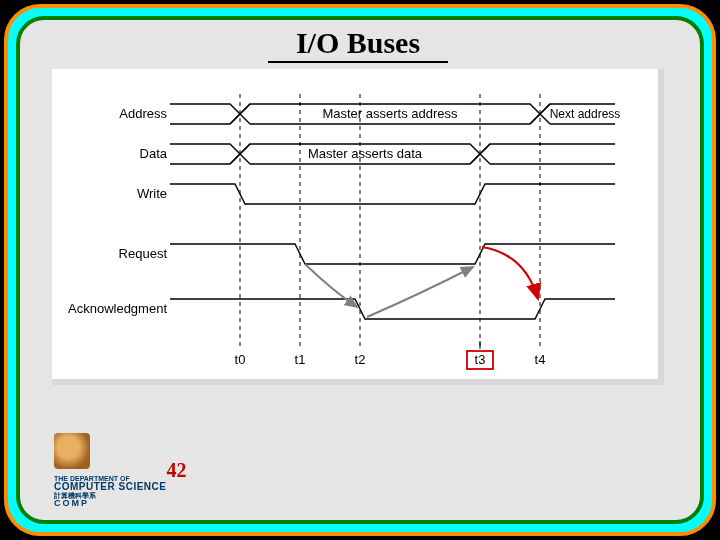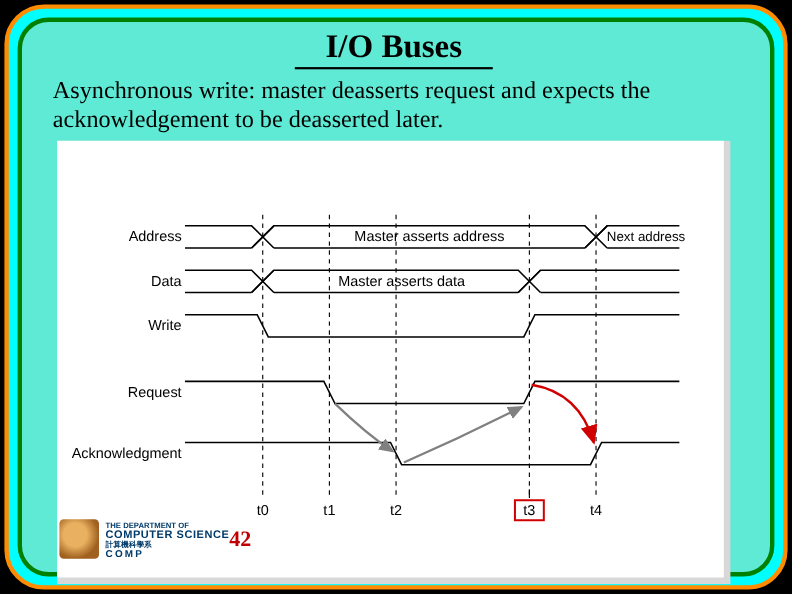--- a/index.html
+++ b/index.html
@@ -18,21 +18,21 @@
     border: 4px solid #ff8c00;
     border-radius: 36px;
     background: #00ffff;
     box-sizing: border-box;
   }
   .inner {
     position: absolute;
     top: 8px; left: 8px; right: 8px; bottom: 8px;
     border: 4px solid #008000;
     border-radius: 28px;
-    background: #5eead4;
+    background: #e5e5e5;
     box-sizing: border-box;
     padding: 6px 32px 8px 28px;
   }
   .title {
     text-align: center;
     font-size: 30px;
     font-weight: bold;
     color: #000;
     border-bottom: 2px solid #000;
     display: block;
@@ -48,36 +48,37 @@
   }
   .diagram-wrap {
     background: #d8d8d8;
     padding-right: 6px;
     padding-bottom: 6px;
     margin: 0 4px;
   }
   .diagram {
     background: #fff;
     width: 100%;
-    height: 397px;
+    height: 310px;
     position: relative;
     text-align: right;
   }
   .footer {
     position: absolute;
     bottom: 12px;
     left: 0; right: 0;
     display: flex;
     align-items: center;
     padding: 0 34px;
   }
   .logo {
     display: flex;
-    align-items: flex-end;
+    align-items: flex-start;
     gap: 6px;
+    flex-direction: column;
   }
   .logo-mark {
     width: 36px;
     height: 36px;
     background: radial-gradient(circle at 40% 40%, #e8b060 35%, #a06020 70%);
     border-radius: 4px;
     position: relative;
   }
   .logo-text {
     font-family: Arial, sans-serif;
@@ -110,21 +111,20 @@
     margin-right: 6px;
   }
   svg text { font-family: Arial, sans-serif; }
 </style>
 </head>
 <body>
 
 <div class="outer">
   <div class="inner">
     <div class="title">I/O Buses</div>
-    <div class="desc">Asynchronous write: master deasserts request and expects the acknowledgement to be deasserted later.</div>
 
     <div class="diagram-wrap">
       <div class="diagram">
         <svg viewBox="0 0 600 310" width="100%" height="100%">
 
           <g stroke="#000" stroke-width="1" stroke-dasharray="4 4">
             <line x1="185" y1="25" x2="185" y2="280"></line>
             <line x1="245" y1="25" x2="245" y2="280"></line>
             <line x1="305" y1="25" x2="305" y2="280"></line>
             <line x1="425" y1="25" x2="425" y2="280"></line>

